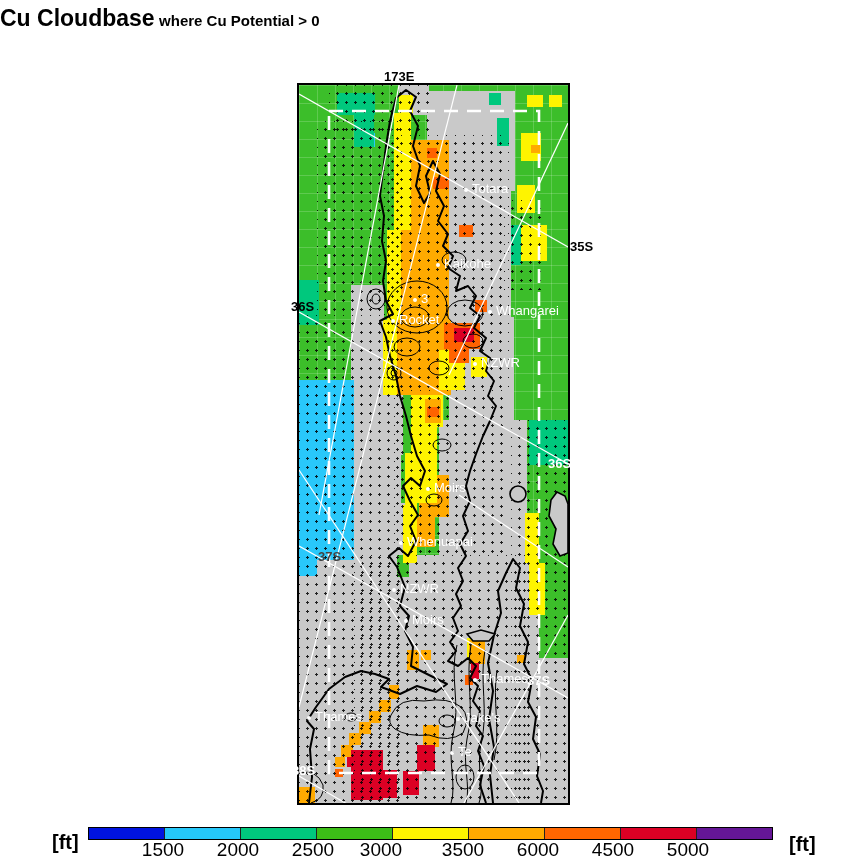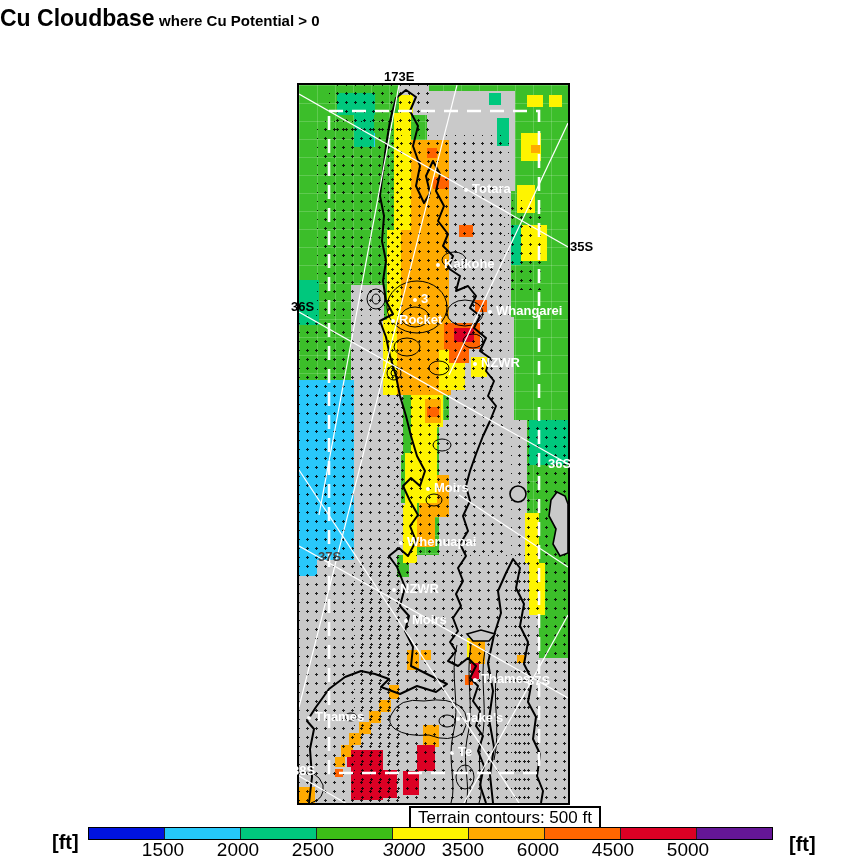--- a/index.html
+++ b/index.html
@@ -16,21 +16,21 @@
   .mapwrap{position:absolute;left:297px;top:83px;width:269px;height:718px;border:2px solid #000;}
   .mapclip{position:absolute;left:0;top:0;width:269px;height:718px;overflow:hidden;
            background:
              linear-gradient(rgba(255,255,255,.18) 1px,transparent 1px),
              linear-gradient(90deg,rgba(255,255,255,.18) 1px,transparent 1px);
            background-size:18px 18px;}
   .cell{position:absolute;}
   .stip{position:absolute;background-image:radial-gradient(circle,#000 1.1px,transparent 1.25px);
         background-size:9px 9px;background-position:4px 4px;opacity:.85;}
   svg.overlay{position:absolute;left:0;top:0;}
-  .site{position:absolute;color:#fff;font-size:13px;font-weight:bold;white-space:nowrap;}
+  .site{position:absolute;color:#fff;font-size:13px;font-weight:normal;white-space:nowrap;}
   .site .dot{display:inline-block;width:4px;height:4px;border-radius:50%;background:#fff;
              vertical-align:middle;margin-right:4px;}
   .gratlab{position:absolute;font-size:13px;font-weight:bold;white-space:nowrap;}
   
   .terrain{position:absolute;left:409px;top:806px;border:2px solid #000;background:#fff;
            font-size:17px;padding:0 7px;height:20px;line-height:19px;}
   
   .cbar{position:absolute;left:88px;top:827px;display:flex;border:1px solid #000;}
   .cbar .seg{width:75px;height:11px;border-left:1px solid #222;}
   .cbar .seg:first-child{border-left:none;}
@@ -205,39 +205,38 @@
         <div class="gratlab" style="left: 85px; top: -16px; color: rgb(0, 0, 0);">173E</div>
         <div class="gratlab" style="left: 271px; top: 154px; color: rgb(0, 0, 0);">35S</div>
         <div class="gratlab" style="left: -8px; top: 214px; color: rgb(0, 0, 0);">36S</div>
         <div class="gratlab" style="left: 249px; top: 371px; color: rgb(255, 255, 255);">36S</div>
         <div class="gratlab" style="left: 19px; top: 464px; color: rgb(68, 68, 68);">37S</div>
         <div class="gratlab" style="left: 228px; top: 588px; color: rgb(255, 255, 255);">37S</div>
         <div class="gratlab" style="left: -7px; top: 678px; color: rgb(255, 255, 255);">38S</div>
       </div>
   </div>
 
-  <div class="terrain">Terrain contours: 500 ft</div>
 
   <span class="ftlab" style="left:52px;top:831px;">[ft]</span>
   <div class="cbar" id="cbar">
       <div class="seg" style="background: rgb(0, 19, 224);"></div>
       <div class="seg" style="background: rgb(37, 200, 250);"></div>
       <div class="seg" style="background: rgb(0, 200, 125);"></div>
       <div class="seg" style="background: rgb(60, 190, 23);"></div>
       <div class="seg" style="background: rgb(254, 244, 0);"></div>
       <div class="seg" style="background: rgb(255, 170, 0);"></div>
       <div class="seg" style="background: rgb(255, 102, 0);"></div>
       <div class="seg" style="background: rgb(220, 0, 36);"></div>
       <div class="seg" style="background: rgb(101, 22, 150);"></div>
     </div>
   <div class="cticks" id="cticks">
       <span style="left: 75px;">1500</span>
       <span style="left: 150px;">2000</span>
       <span style="left: 225px;">2500</span>
-      <span style="left: 316px; font-style: italic;">3000</span>
+      <span style="left: 293px;">3000</span>
       <span style="left: 375px;">3500</span>
       <span style="left: 450px;">6000</span>
       <span style="left: 525px;">4500</span>
       <span style="left: 600px;">5000</span>
     </div>
   <span class="ftlab" style="left:789px;top:833px;">[ft]</span>
 
 </div>
 
 </body></html>

